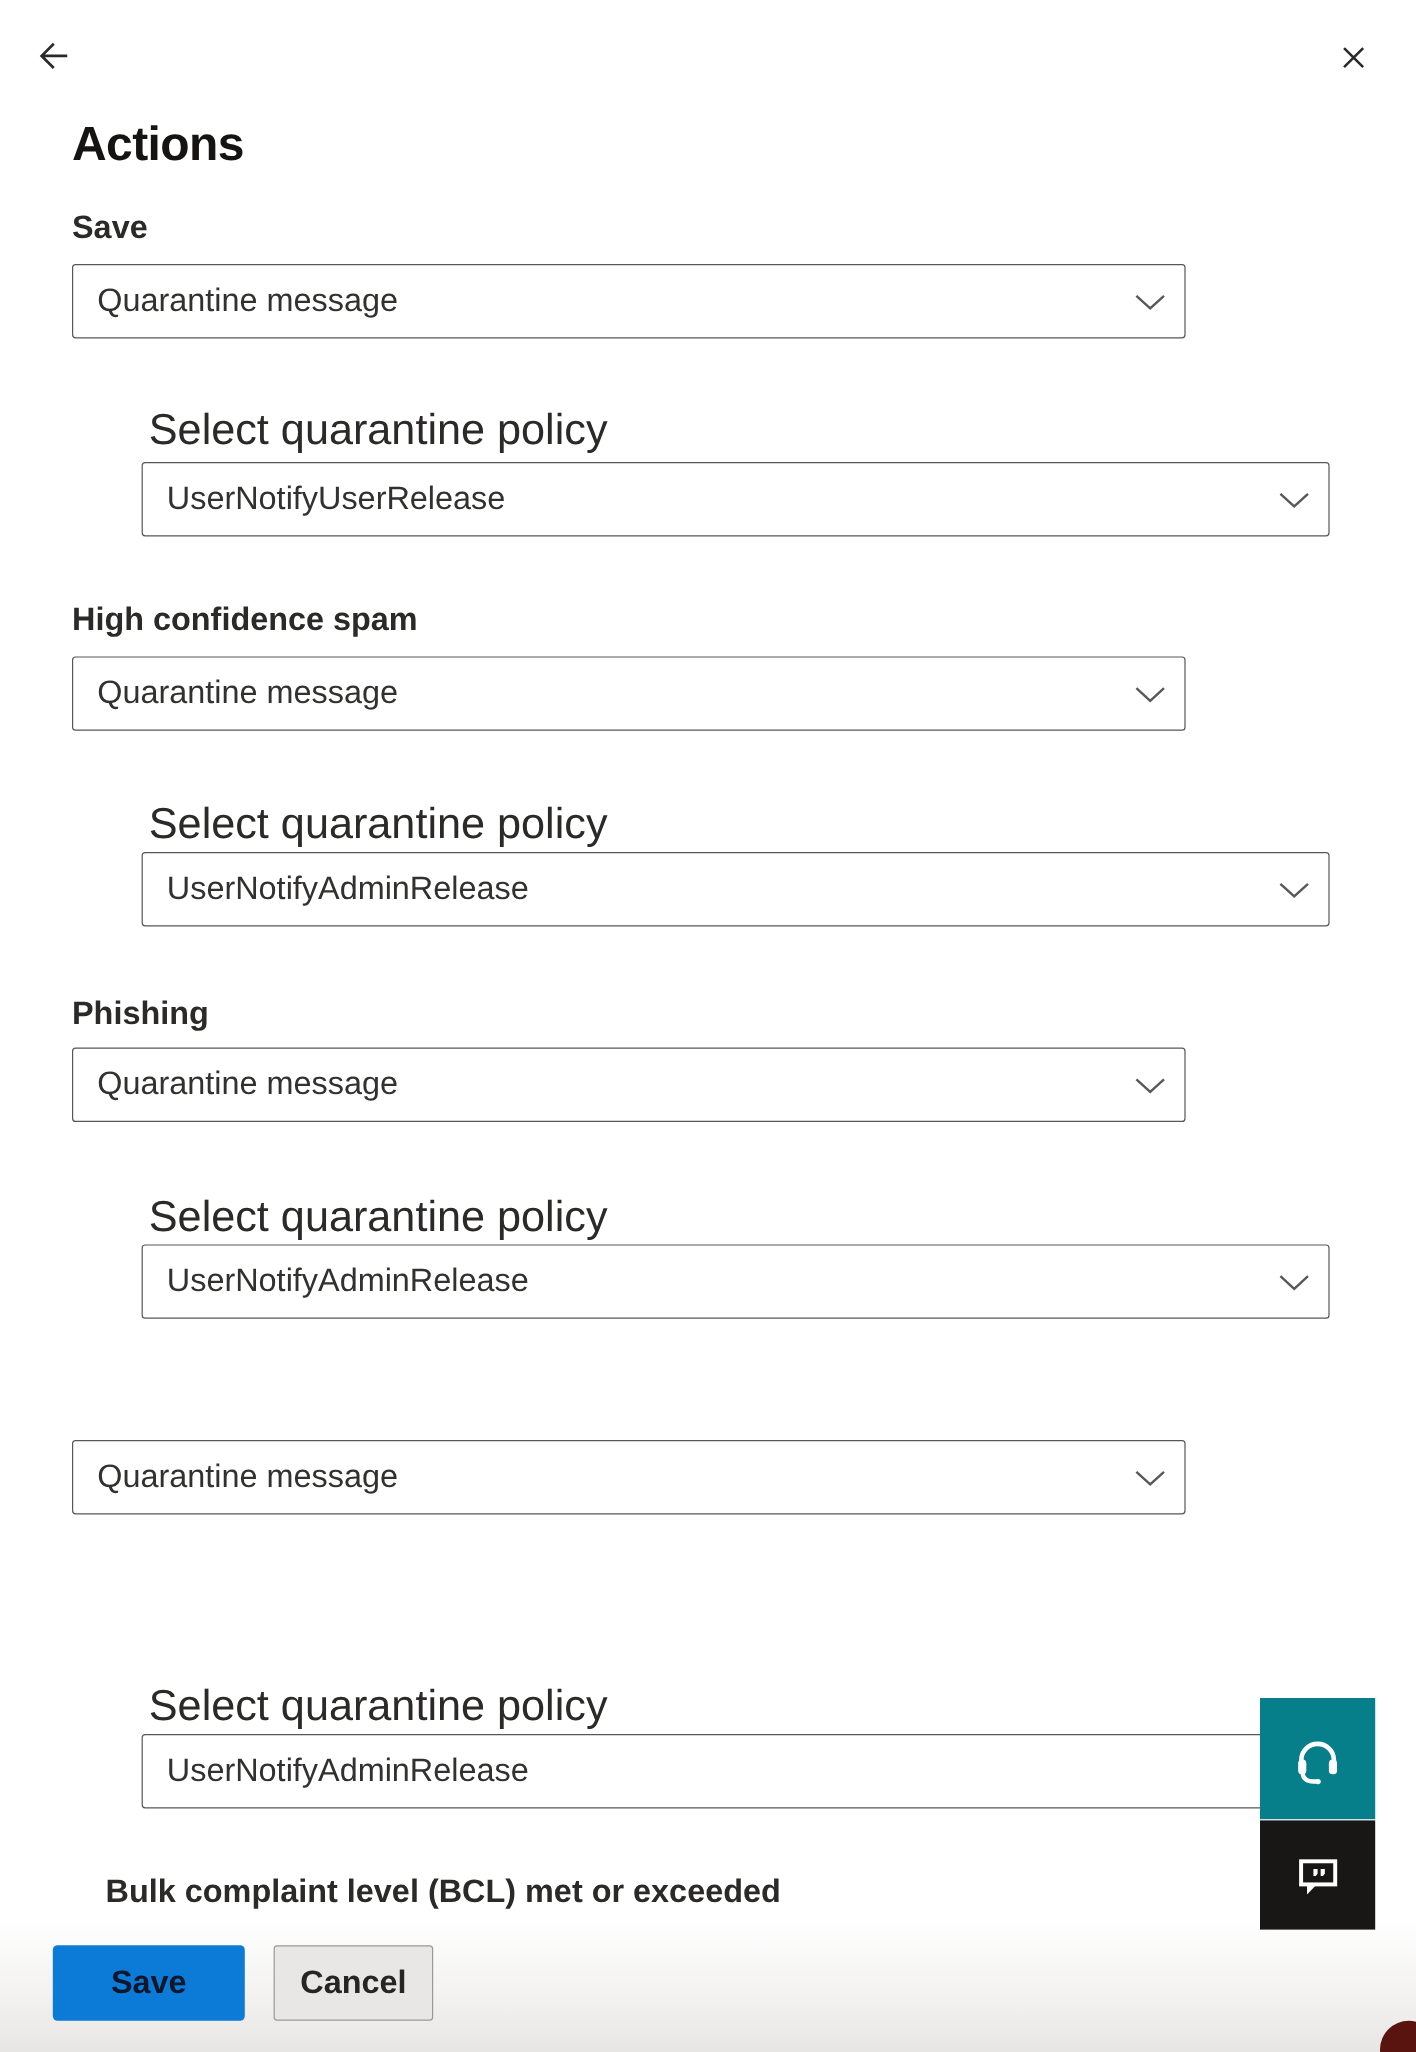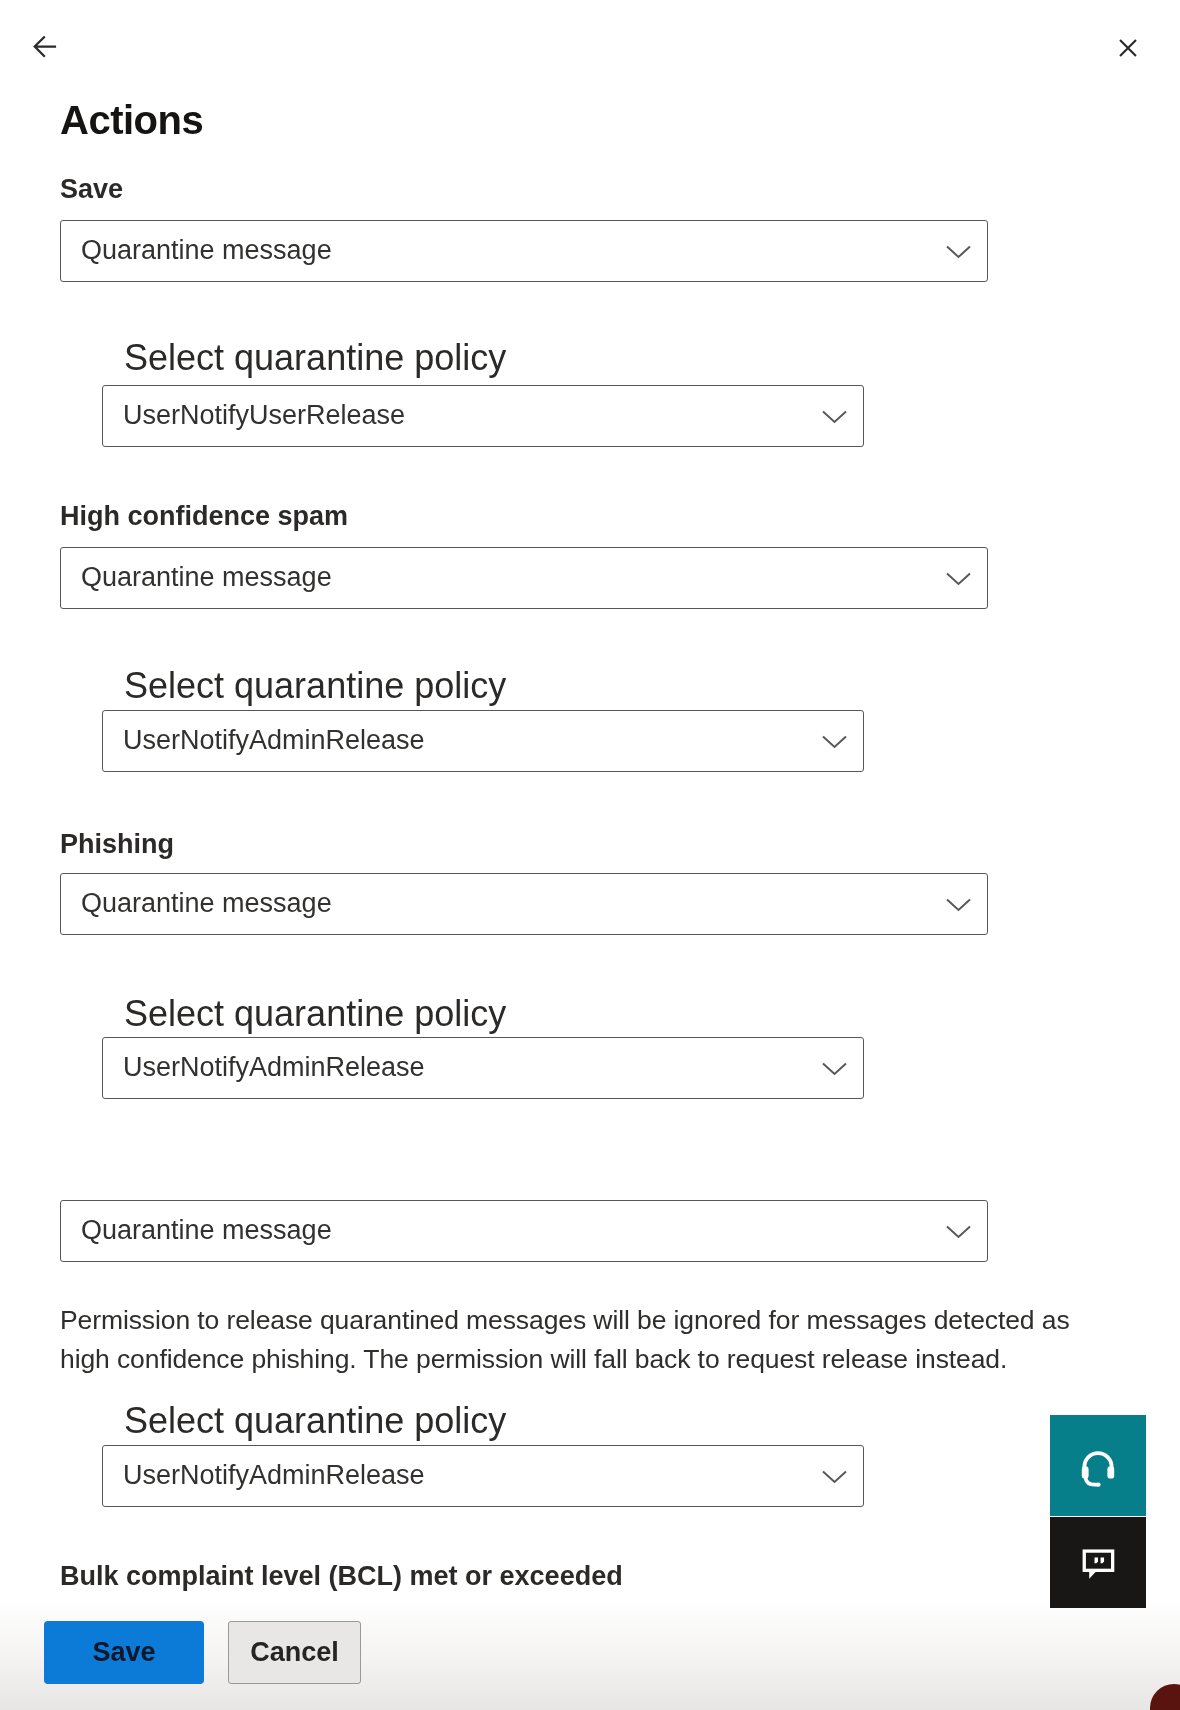--- a/index.html
+++ b/index.html
@@ -11,29 +11,29 @@
   #close-btn{left:1108px;top:28px;width:40px;height:40px;}
 
   #title{position:absolute;left:60px;top:98px;font-size:40px;font-weight:700;color:#151413;letter-spacing:-0.5px;text-align:center;}
 
   .section-label{position:absolute;font-size:27px;font-weight:600;color:#2b2a29;white-space:nowrap;}
   .sub-label{position:absolute;font-size:36px;font-weight:400;color:#2b2a29;white-space:nowrap;}
 
   .dd{position:absolute;box-sizing:border-box;height:62px;background:#fff;
       border:1.5px solid #595755;border-radius:3px;cursor:pointer;}
   .dd.main{left:60px;width:928px;}
-  .dd.indent{left:102px;width:762px;}
+  .dd.indent{left:118px;width:990px;}
   .dd .dd-value{position:absolute;left:20px;top:0;height:59px;line-height:59px;
       font-size:27px;font-weight:400;color:#323130;white-space:nowrap;text-align:center;}
   .dd .chev{position:absolute;right:15px;top:23px;}
 
   #note{position:absolute;left:60px;top:1301px;width:1012px;font-size:26.5px;line-height:39px;
         color:#2f2e2d;letter-spacing:-0.1px;}
 
-  #lbl-bcl{height:33px;overflow:hidden;}
+  #lbl-bcl{height:33px;overflow:hidden;margin-left:28px;}
 
   #footer{position:absolute;left:0;top:1597px;width:1180px;height:113px;
           background:linear-gradient(to bottom,#ffffff 0%,#f4f3f2 55%,#e7e6e5 100%);}
   #save-btn{position:absolute;left:44px;top:24px;width:160px;height:63px;background:#0c7bd8;
             border:none;border-radius:4px;color:#0f172a;font-size:27px;font-weight:600;
             font-family:"Liberation Sans", sans-serif;cursor:pointer;}
   #cancel-btn{position:absolute;left:228px;top:24px;width:133px;height:63px;background:#e8e7e5;
             box-sizing:border-box;border:1.5px solid #9b9997;border-radius:3px;color:#262524;
             font-size:27px;font-weight:600;font-family:"Liberation Sans", sans-serif;cursor:pointer;}
 
@@ -125,21 +125,20 @@
   </div>
 
   <div class="dd main" style="top:1200px;" role="combobox">
     <span class="dd-value">Quarantine message</span>
     <span class="chev">
       <svg width="27" height="16" viewBox="0 0 27 16" fill="none">
           <polyline points="2,2.5 13.5,13 25,2.5" stroke="#5a5856" stroke-width="2" fill="none"></polyline>
         </svg>
     </span>
   </div>
-  <div id="note">Permission to release quarantined messages will be ignored for messages detected as high confidence phishing. The permission will fall back to request release instead.</div>
   <div class="sub-label" style="left:124px;top:1400px;">Select quarantine policy</div>
   <div class="dd indent" style="top:1445px;" role="combobox">
     <span class="dd-value">UserNotifyAdminRelease</span>
     <span class="chev">
       <svg width="27" height="16" viewBox="0 0 27 16" fill="none">
           <polyline points="2,2.5 13.5,13 25,2.5" stroke="#5a5856" stroke-width="2" fill="none"></polyline>
         </svg>
     </span>
   </div>
 

